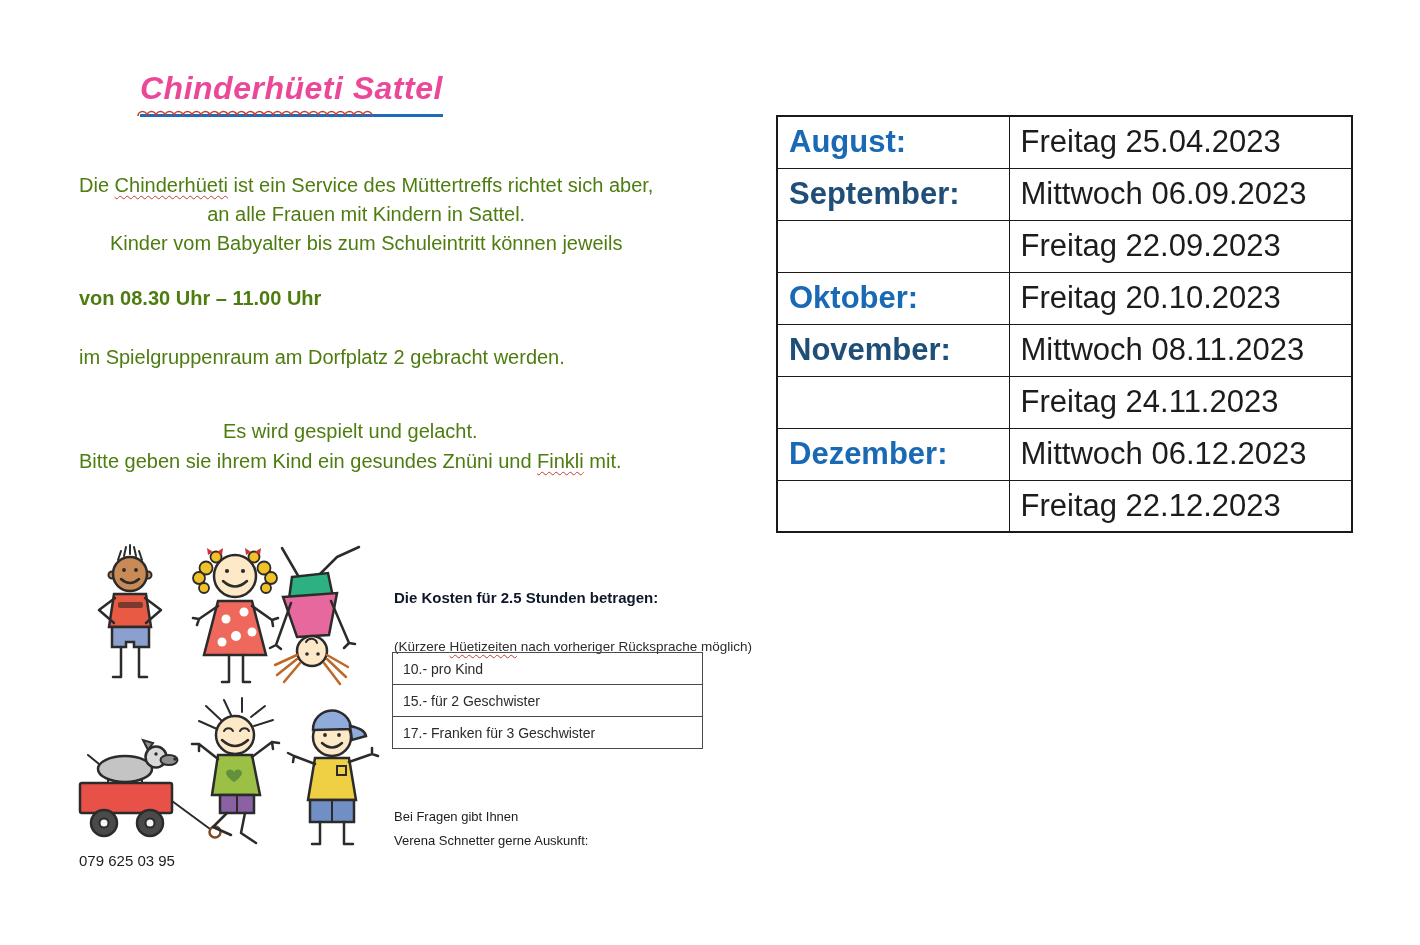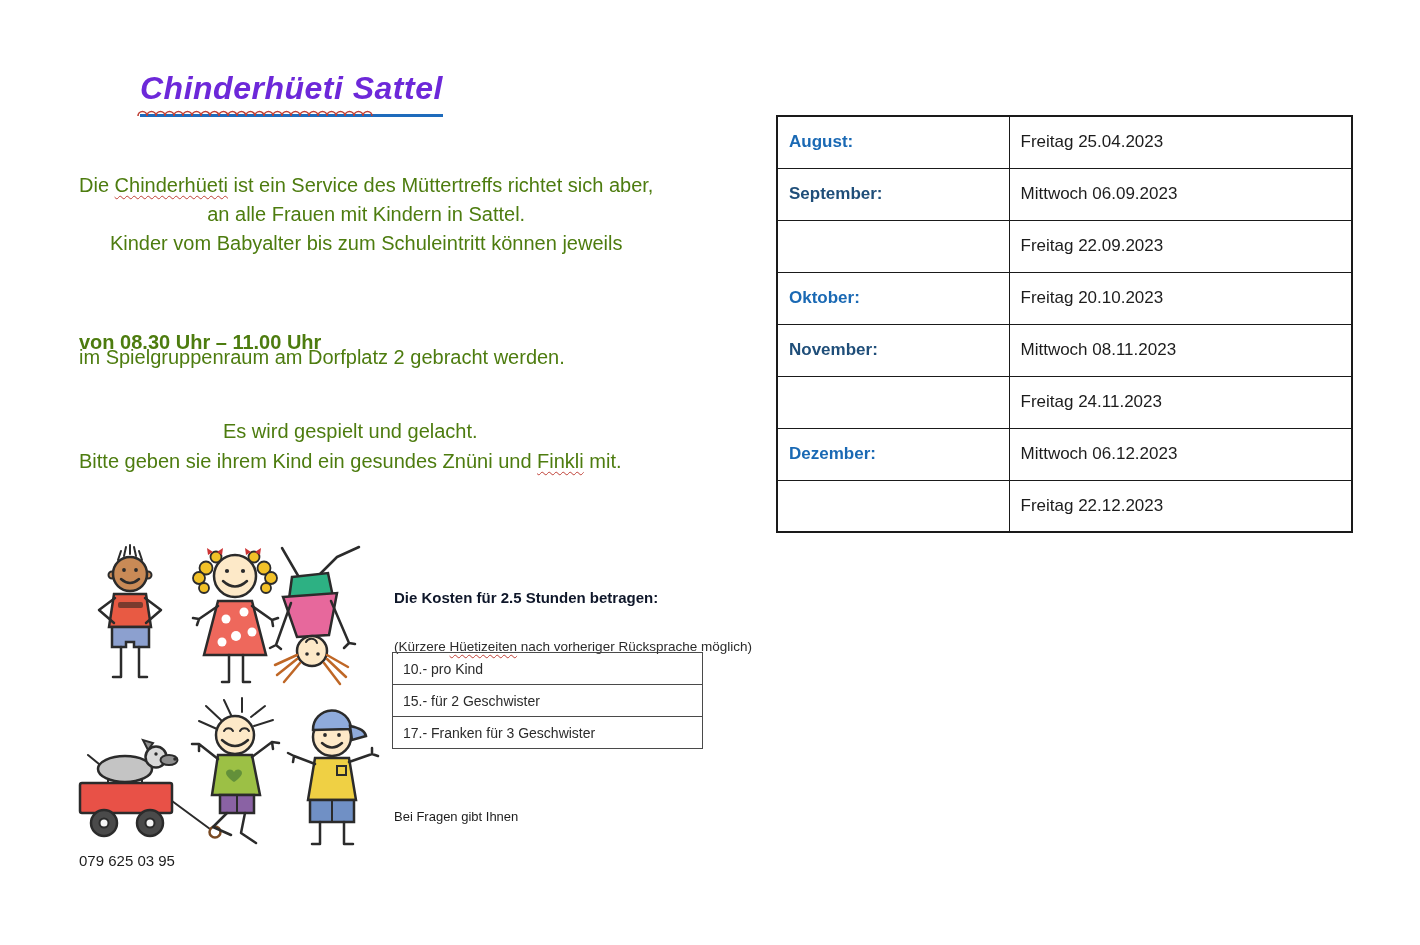--- a/index.html
+++ b/index.html
@@ -3,39 +3,39 @@
 <meta charset="utf-8">
 <style>
   * { margin:0; padding:0; box-sizing:border-box; }
   html,body { width:1420px; height:945px; background:#ffffff; overflow:hidden;
               font-family:"Liberation Sans","DejaVu Sans",sans-serif; }
   .page { position:relative; width:1420px; height:945px; background:#fff; }
 
   
   .title-wrap { position:absolute; left:140px; top:70px; }
   .title-text { display:inline-block; font-size:32px; font-weight:bold; font-style:italic;
-                color:#6d28d9; letter-spacing:0.5px; padding-bottom:7px;
+                color:#ec4899; letter-spacing:0.5px; padding-bottom:7px;
                 border-bottom:3px solid #1e6bbc; }
   .scallops { position:absolute; left:-3px; bottom:-1px; }
 
   
   .bodytext { position:absolute; color:#4d7c0f; font-size:20px;text-align:center; }
   .intro    { left:79px; top:171px; line-height:29px; }
-  .timeline { left:79px; top:287px; font-weight:bold;margin-top:44px; }
+  .timeline { left:79px; top:287px; font-weight:bold; }
   .location { left:79px; top:346px; }
   .closing  { left:79px; top:416px; line-height:30px; }
   .squiggle { text-decoration-line:underline; text-decoration-style:wavy;
               text-decoration-color:#bf4036; text-decoration-thickness:1px;
               text-underline-offset:3px; }
 
   
   .schedule { position:absolute; left:776px; top:115px; width:577px;
               border-collapse:collapse; table-layout:fixed; }
   .schedule td { border:1px solid #1a1a1a; height:52px; padding:0 0 0 11px;
-                 vertical-align:middle; font-size:17px; }
+                 vertical-align:middle; font-size:31px; }
   .schedule { border:2px solid #1a1a1a; }
   .schedule td.c-month { width:232px; font-weight:bold; }
   .schedule td.c-date  { color:#1c1c1c; }
 
   
   .costs-heading { position:absolute; left:394px; top:589px; font-size:15px;
                    font-weight:bold; color:#0f172a; }
   .costs-note { position:absolute; left:394px; top:613px; font-size:13.5px; color:#2b2b2b;margin-top:26px; }
   .cost-table { position:absolute; left:392px; top:652px; width:311px;
                 border-collapse:collapse; }
@@ -129,20 +129,21 @@
           <td>15.- für 2 Geschwister</td>
         </tr>
       <tr>
           <td>17.- Franken für 3 Geschwister</td>
         </tr>
     </tbody>
   </table>
 
   <div class="contact">
     <p>Bei Fragen gibt Ihnen</p>
+    <p>Verena Schnetter gerne Auskunft:</p>
   </div>
   <div class="phone">079 625 03 95</div>
 
   <svg class="kids-top" width="298" height="152" viewBox="0 0 298 152">
 
     <g>
       <path class="thin" d="M33,17 l3,-9 M39,13 l2,-9 M45,11 l0,-9 M51,13 l-2,-9 M57,17 l-3,-9"></path>
       <circle cx="27" cy="32" r="3.5" fill="#c98a56" stroke="#2b2b2b" stroke-width="2"></circle>
       <circle cx="63" cy="32" r="3.5" fill="#c98a56" stroke="#2b2b2b" stroke-width="2"></circle>
       <circle cx="45" cy="31" r="17" fill="#c98a56" stroke="#2b2b2b" stroke-width="2.5"></circle>

